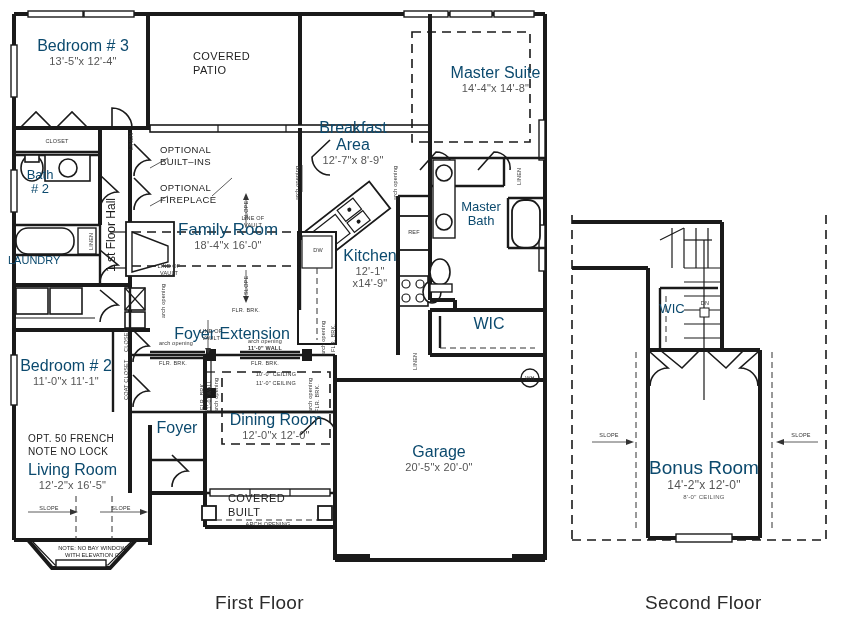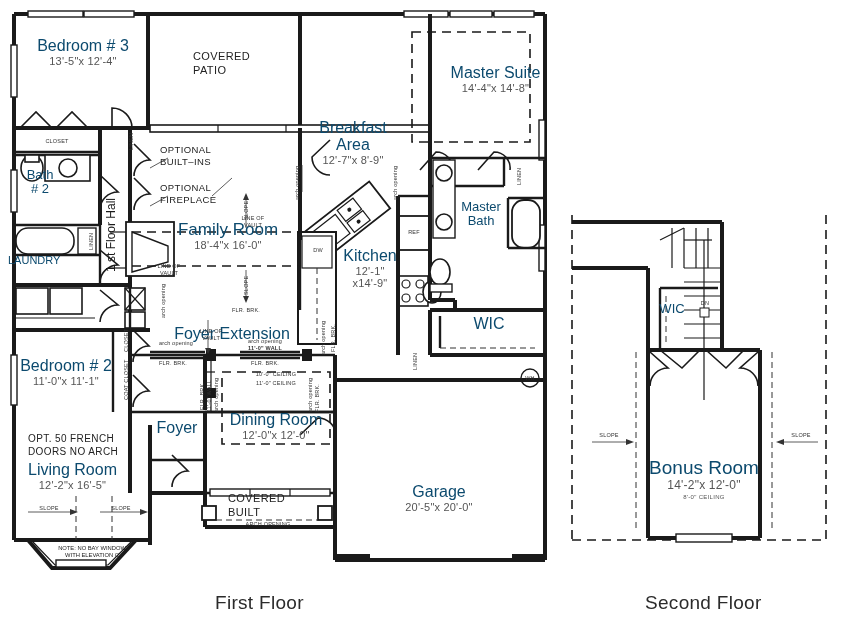--- a/index.html
+++ b/index.html
@@ -485,21 +485,21 @@
 <div class="room small" style="left:452px; top:200px; width:58px;">
   <span class="rname">Master</span>
   <span class="rname">Bath</span>
 </div>
 
 <div class="room" style="left:215px; top:412px; width:122px;">
   <span class="rname">Dining Room</span>
   <span class="rdim">12'-0"x  12'-0"</span>
 </div>
 
-<div class="room" style="left:383px; top:484px; width:112px;">
+<div class="room" style="left:383px; top:444px; width:112px;">
   <span class="rname">Garage</span>
   <span class="rdim">20'-5"x  20'-0"</span>
 </div>
 
 <div class="room" style="left:146px; top:420px; width:62px;">
   <span class="rname">Foyer</span>
 </div>
 
 <div class="room" style="left:166px; top:326px; width:132px;">
   <span class="rname">Foyer Extension</span>
@@ -535,21 +535,21 @@
   <span>BUILT–INS</span>
 </div>
 
 <div class="caps" style="left:160px; top:182px; width:86px; font-size:9.5px; text-align:left;">
   <span>OPTIONAL</span><br>
   <span>FIREPLACE</span>
 </div>
 
 <div class="caps" style="left:28px; top:433px; width:110px; font-size:10px;">
   <span>OPT. 50 FRENCH</span><br>
-  <span>DOORS  NO ARCH</span>
+  <span>NOTE  NO LOCK</span>
 </div>
 
 <div class="micro" style="left:36px; top:138px; width:42px;">CLOSET</div>
 <div class="micro" style="left:32px; top:505px; width:34px;">SLOPE</div>
 <div class="micro" style="left:104px; top:505px; width:34px;">SLOPE</div>
 <div class="micro" style="left:401px; top:229px; width:26px;">REF</div>
 <div class="micro" style="left:308px; top:247px; width:20px;">DW</div>
 <div class="micro" style="left:521px; top:375px; width:18px;">WH</div>
 <div class="micro" style="left:154px; top:340px; width:44px;">arch opening</div>
 <div class="micro" style="left:243px; top:338px; width:44px;">arch opening</div>

